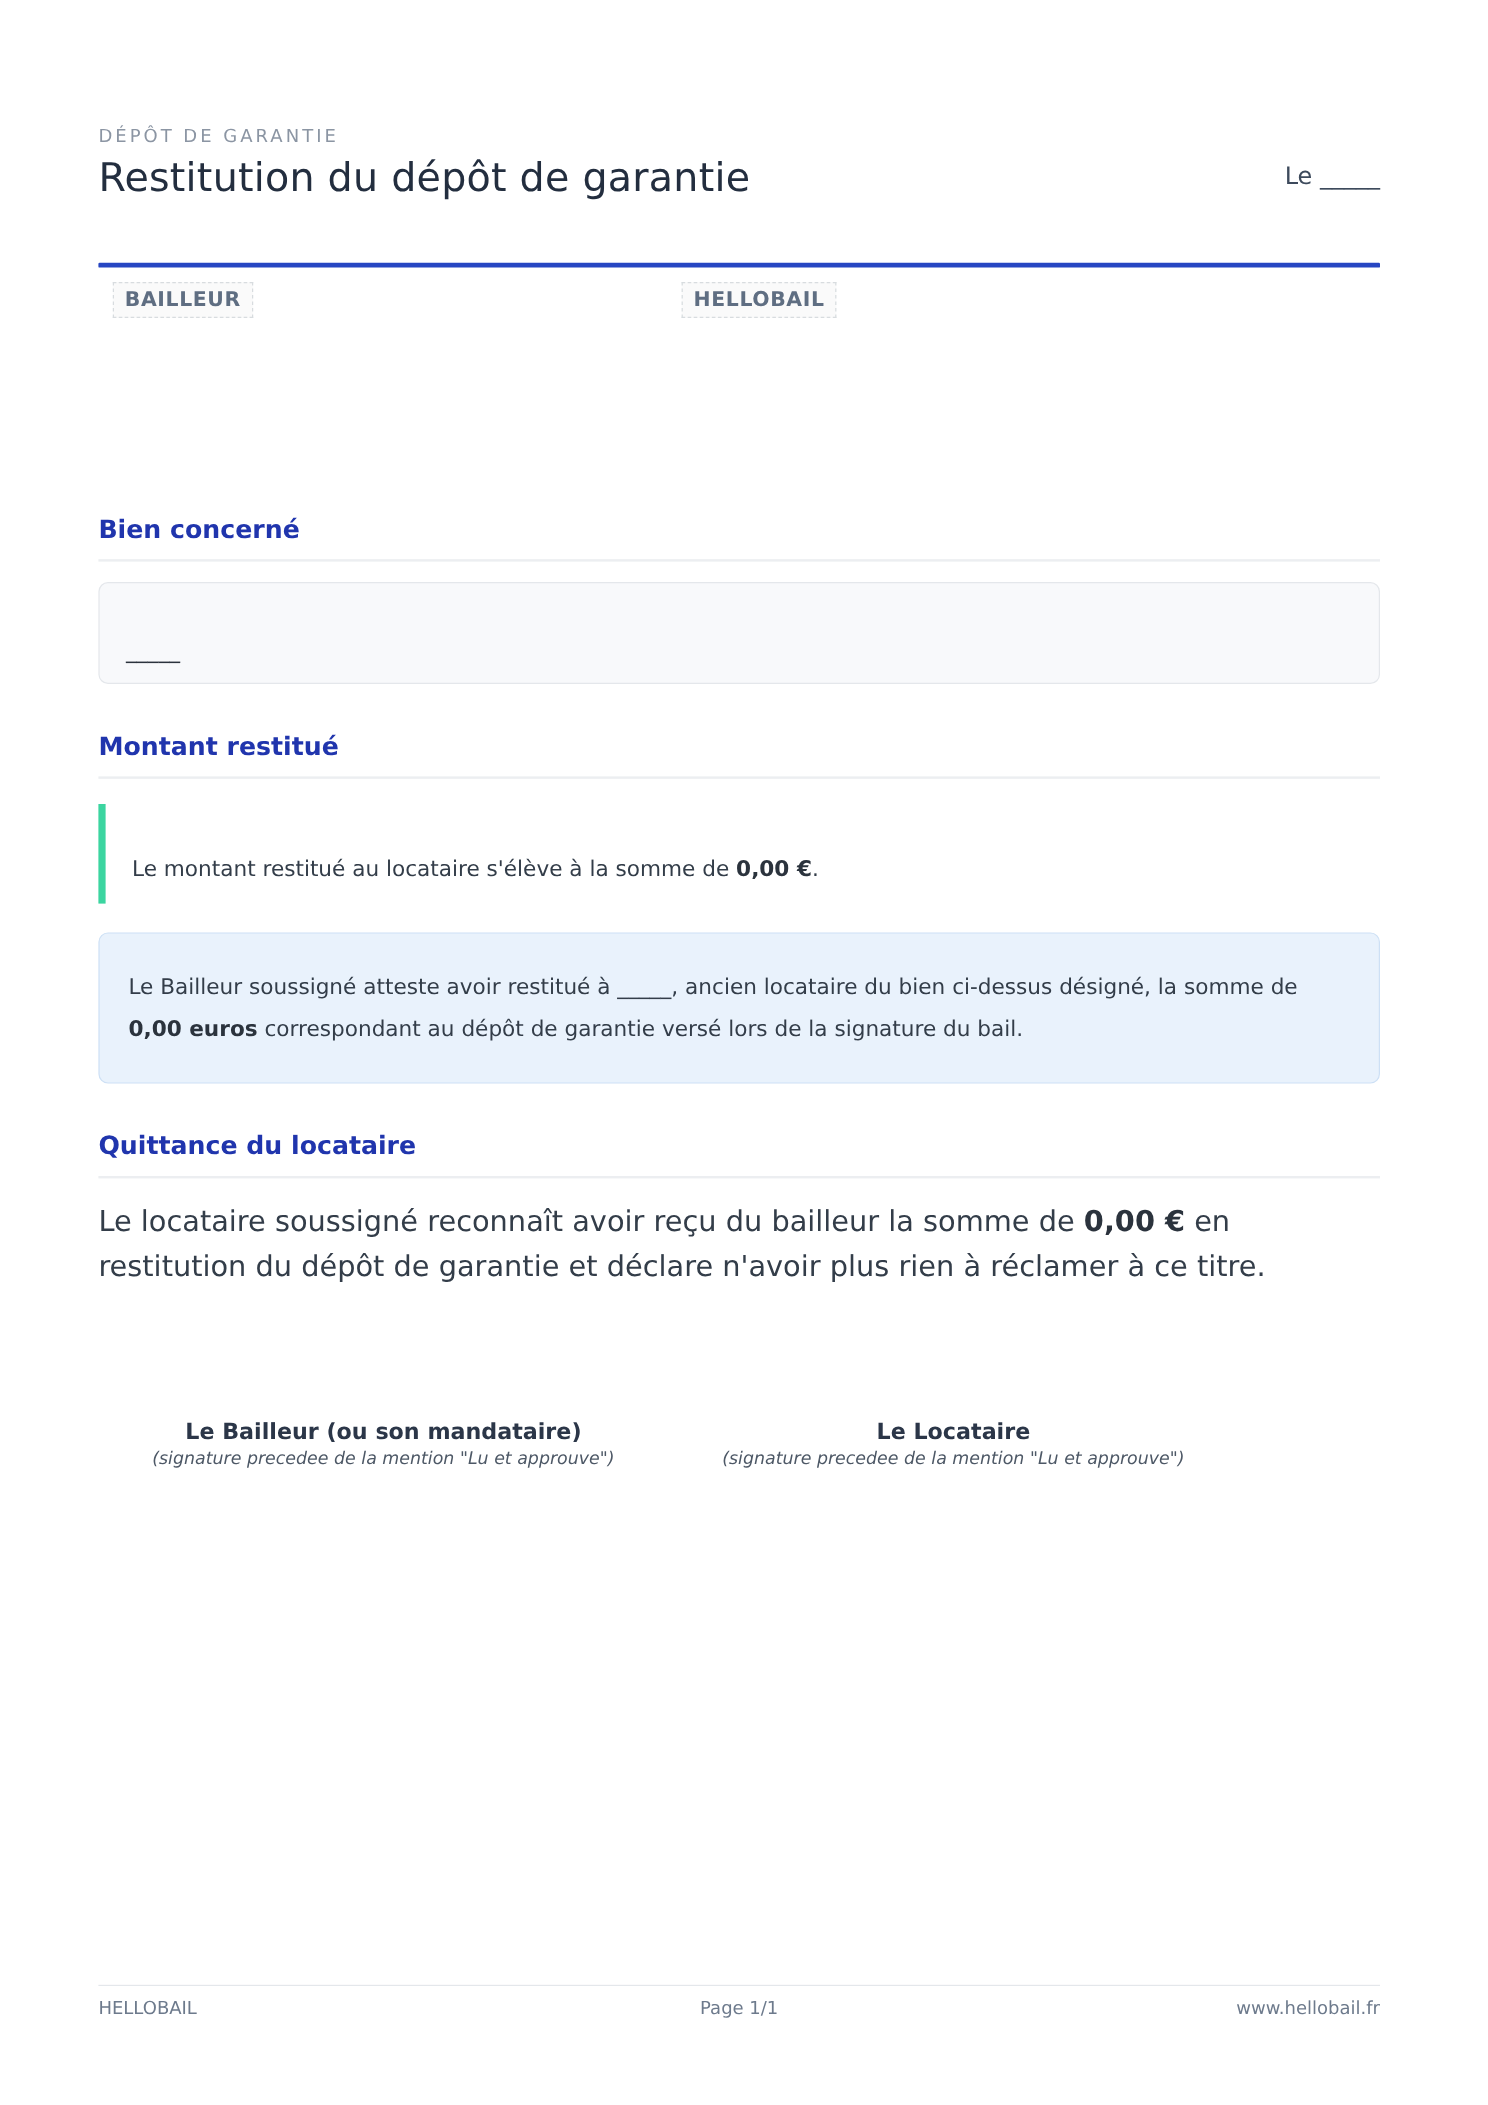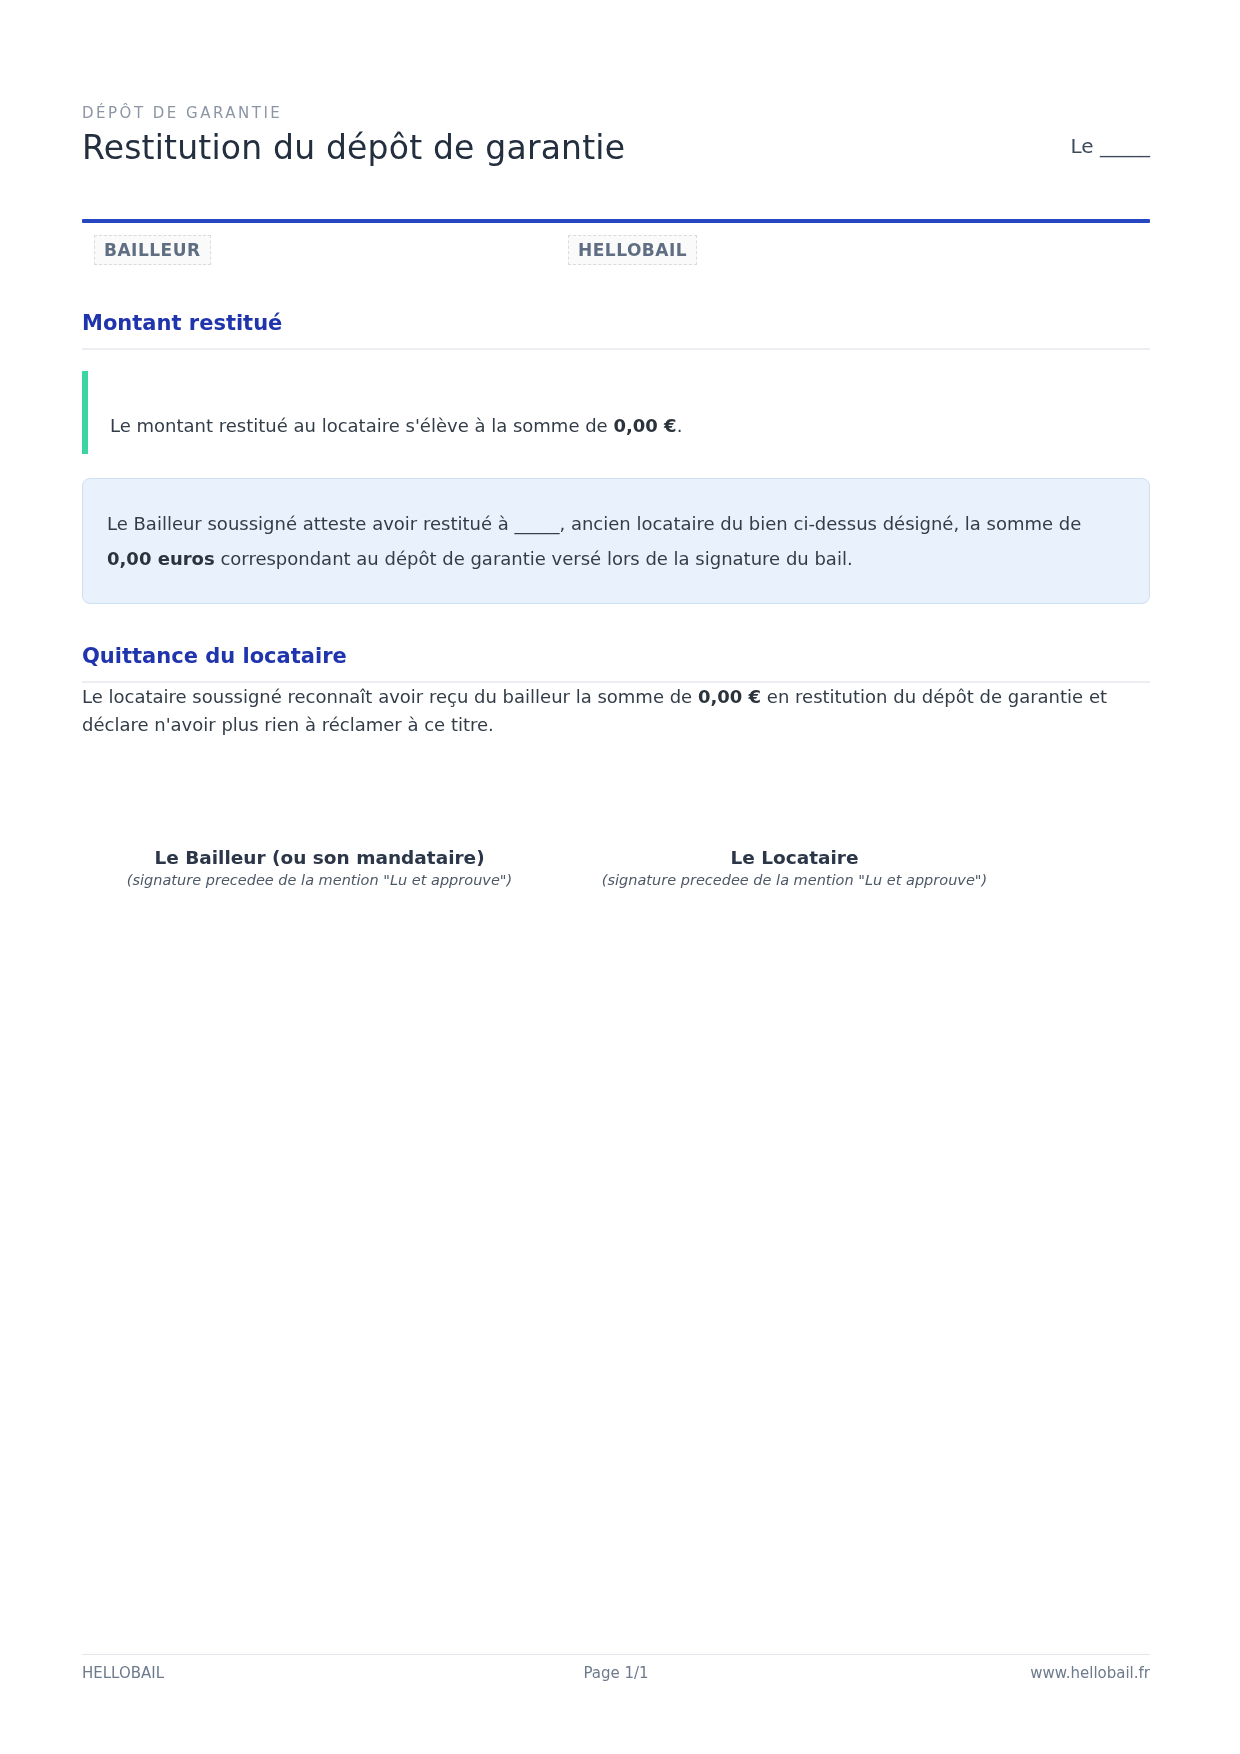--- a/index.html
+++ b/index.html
@@ -112,21 +112,22 @@
     border: 1px solid #cde0f5;
     border-radius: 8px;
     padding: 27px 24px;
     font-size: 18px;
     line-height: 1.95;
     color: #333d49;
   }
   .info-box b { color: #2b333d; }
   
   .paragraph {
-    font-size: 18px;
+    margin-top: 18px;
+    font-size: 24px;
     line-height: 1.55;
     color: #333d49;
   }
   .paragraph b { color: #2b333d; }
   
   .signatures {
     margin-top: 108px;
     width: 950px;
     display: flex;
   }
@@ -176,20 +177,26 @@
       <div class="date-line">Le _____</div>
     </div>
 
     <div class="rule"></div>
 
     <div class="parties">
       <span class="party-label bailleur">BAILLEUR</span>
       <span class="party-label locataire">HELLOBAIL</span>
     </div>
 
+    <div class="section-bien">
+      <h2 class="section-heading">Bien concerné</h2>
+      <div class="gray-box">
+        <span>_____</span>
+      </div>
+    </div>
 
     <div class="section-montant">
       <h2 class="section-heading">Montant restitué</h2>
       <div class="green-callout">
         <span>Le montant restitué au locataire s'élève à la somme de </span><b>0,00 €</b><span>.</span>
       </div>
       <div class="info-box">
         <span>Le Bailleur soussigné atteste avoir restitué à _____, ancien locataire du bien ci-dessus désigné, la somme de </span><b>0,00 euros</b><span> correspondant au dépôt de garantie versé lors de la signature du bail.</span>
       </div>
     </div>

